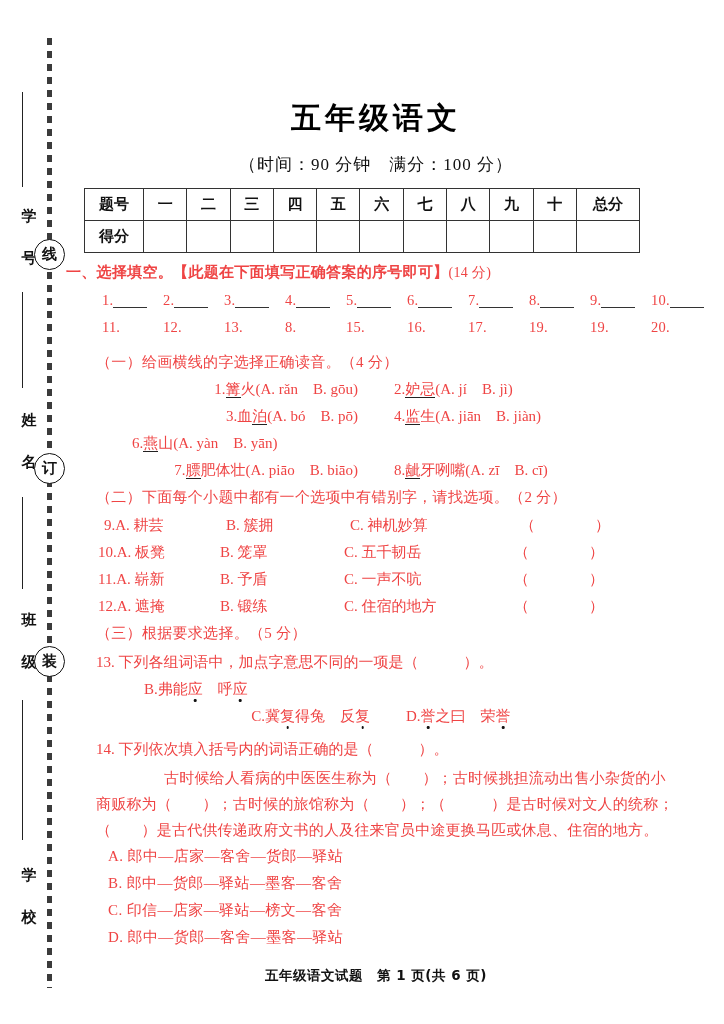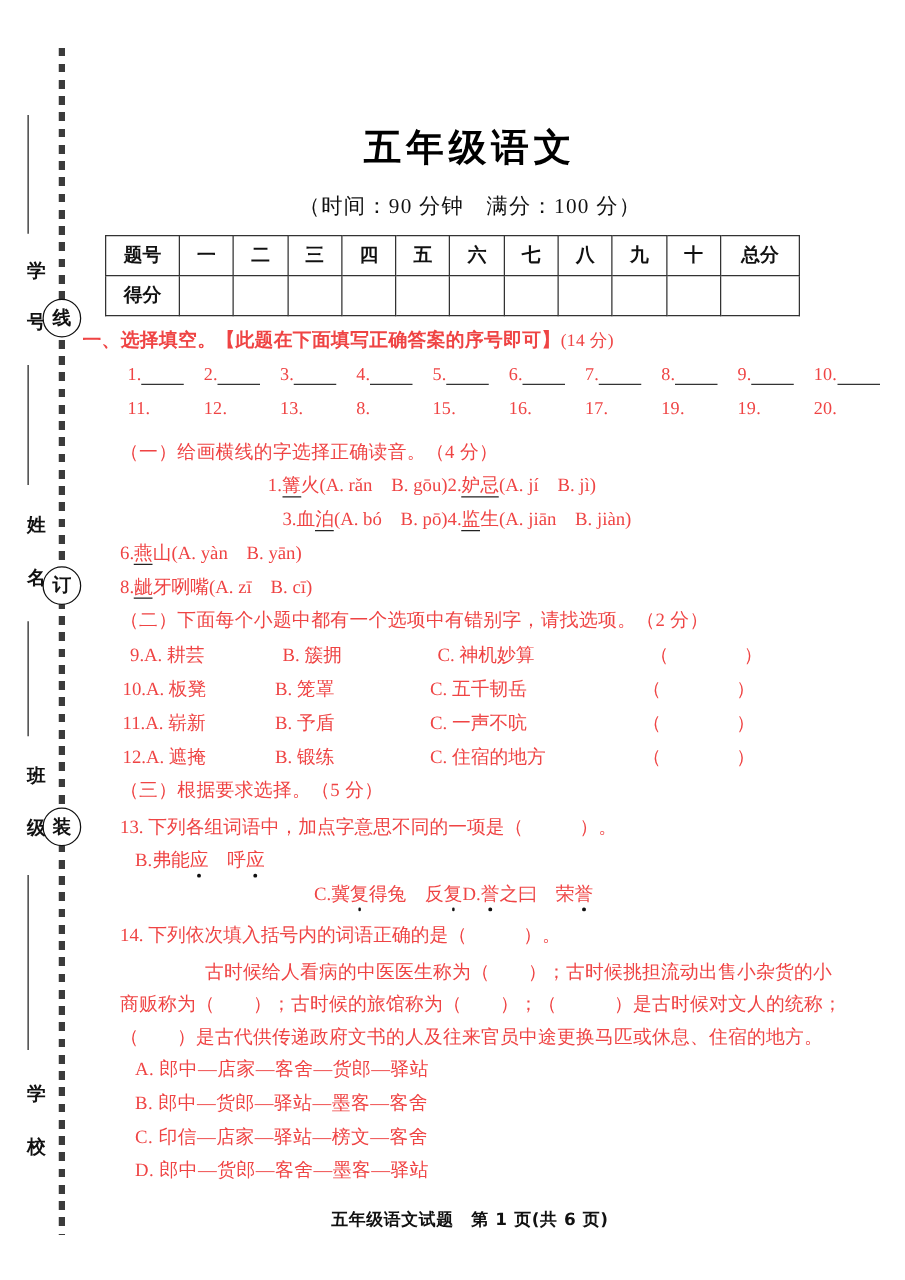--- a/index.html
+++ b/index.html
@@ -191,21 +191,21 @@
     height: 12px;
     vertical-align: bottom;
   }
   .fill-item .blank.nb { border-bottom: none; }
 
   .two-col {
     display: flex;
     font-size: 15px;
   }
   .two-col .c1 { width: 262px; text-align: right; }
-  .two-col .c2 { width: 320px; }
+  .two-col .c2 { width: 320px; margin-left: 36px; }
 
   .u { border-bottom: 1.2px solid #222; }
 
   .opt-row {
     display: flex;
     font-size: 15px;
   }
   .opt-row .o1 { width: 122px; }
   .opt-row .o2 { width: 124px; }
   .opt-row .o3 { width: 170px; }
@@ -353,20 +353,21 @@
     <div class="q-block two-col" style="top:409px; left:30px;">
       <span class="c1"><span>3.</span><span>血</span><span class="u">泊</span><span>(A. bó　B. pō)</span></span>
       <span class="c2"><span>4.</span><span class="u">监</span><span>生</span><span>(A. jiān　B. jiàn)</span></span>
     </div>
 
     <div class="q-block two-col" style="top:436px; left:30px;">
       <span class="c2"><span>6.</span><span class="u">燕</span><span>山</span><span>(A. yàn　B. yān)</span></span>
     </div>
 
     <div class="q-block two-col" style="top:463px; left:30px;">
+      <span class="c1"><span>7.</span><span class="u">膘</span><span>肥体壮</span><span>(A. piāo　B. biāo)</span></span>
       <span class="c2"><span>8.</span><span class="u">龇</span><span>牙咧嘴</span><span>(A. zī　B. cī)</span></span>
     </div>
 
     <div class="q-block sub-head" style="top:490px; left:30px;">（二）下面每个小题中都有一个选项中有错别字，请找选项。（2 分）</div>
 
     <div class="q-block opt-row" style="top:518px; left:38px;">
       <span class="o1"><span>9.</span><span>A. 耕芸</span></span>
       <span class="o2">B. 簇拥</span>
       <span class="o3">C. 神机妙算</span>
       <span class="o4">（　　）</span>

